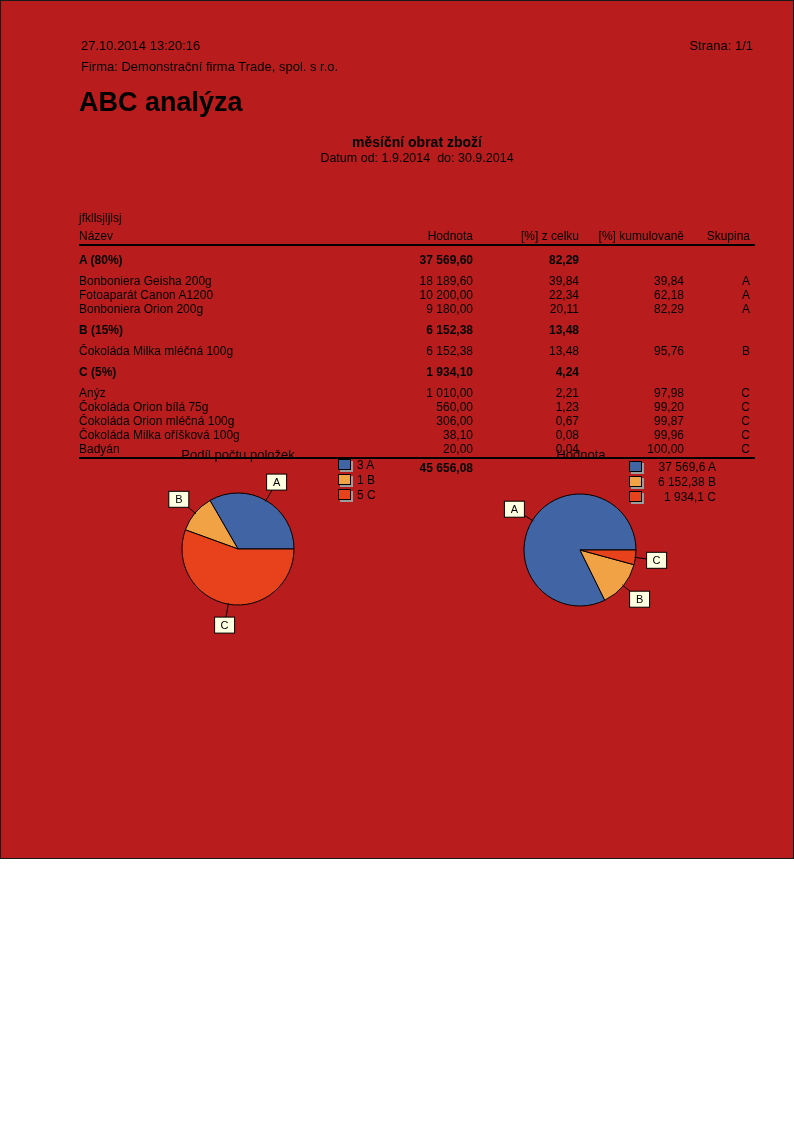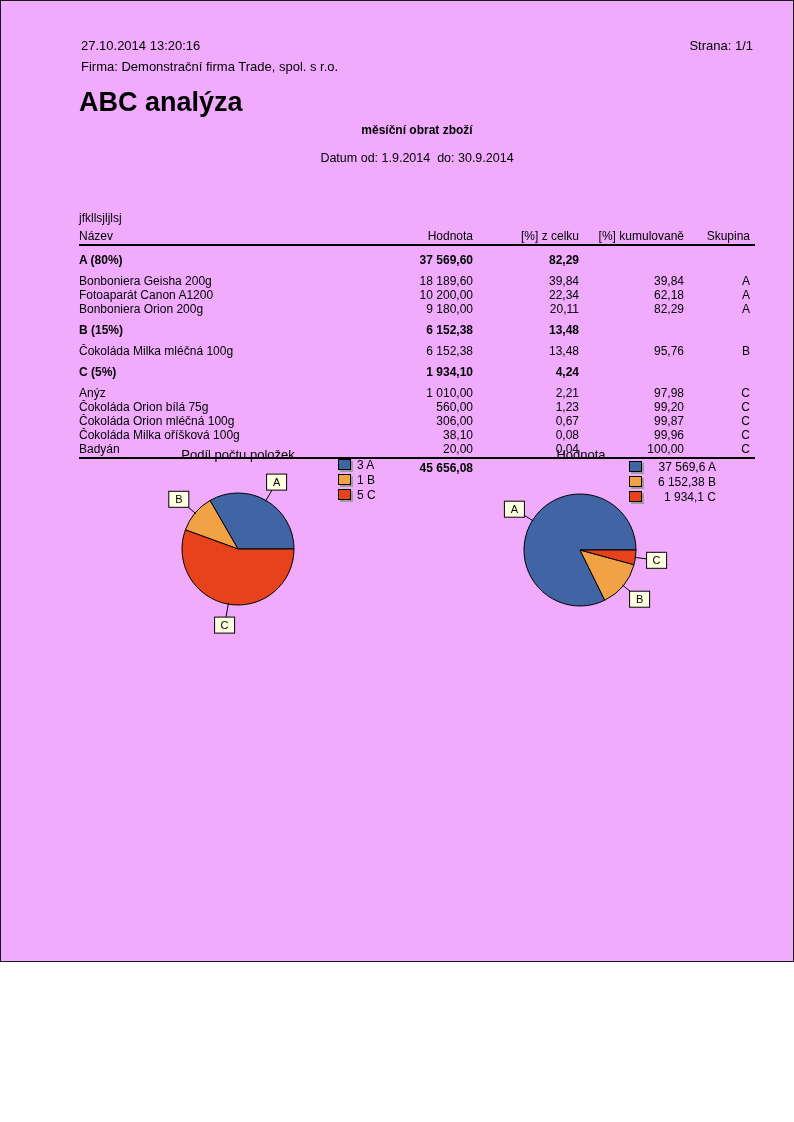--- a/index.html
+++ b/index.html
@@ -1,27 +1,27 @@
 <!DOCTYPE html>
 <html><head>
 <meta charset="utf-8">
 <style>
   * { margin:0; padding:0; box-sizing:border-box; }
   html,body { background:#fff; }
   body { font-family:"Liberation Sans", sans-serif; color:#000; }
   .page {
-    position:relative; width:794px; height:962px;
-    background:#f0abfc; border:1px solid #1a1a1a; overflow:hidden;
+    position:relative; width:794px; height:859px;
+    background:#b91c1c; border:1px solid #1a1a1a; overflow:hidden;
   }
   .hdr-line { position:absolute; font-size:13px; white-space:pre; }
   #printed-at { left:80px; top:37px; }
   #page-label { right:40px; top:37px; }
   #company    { left:80px; top:58px; }
   #doc-title    { position:absolute; left:78px; top:86px;  width:676px; text-align:left; font-size:27px; font-weight:bold; }
-  #doc-subtitle { position:absolute; left:78px; top:122px; width:676px; text-align:center; font-size:12px; font-weight:bold; }
+  #doc-subtitle { position:absolute; left:78px; top:133px; width:676px; text-align:center; font-size:14px; font-weight:bold; }
   #date-range   { position:absolute; left:78px; top:150px; width:676px; text-align:center; font-size:12.5px; white-space:pre; }
 
   .tablewrap { position:absolute; left:78px; top:174px; width:676px; font-size:12px; }
   #note-text { height:14px; line-height:14px;margin-top:36px; }
   .trow { display:flex; height:14px; line-height:14px; }
   .trow.thead { margin-top:4px; height:15px; line-height:15px; }
   .trow.group { height:15px; line-height:15px; font-weight:bold; margin-top:7px; margin-bottom:6px; }
   .trow.total { height:15px; line-height:15px; font-weight:bold; margin-top:2px; }
   .c1 { flex:1 1 auto; text-align:left;  overflow:hidden; white-space:nowrap; }
   .c2 { width:130px; text-align:right; flex:0 0 auto; }

